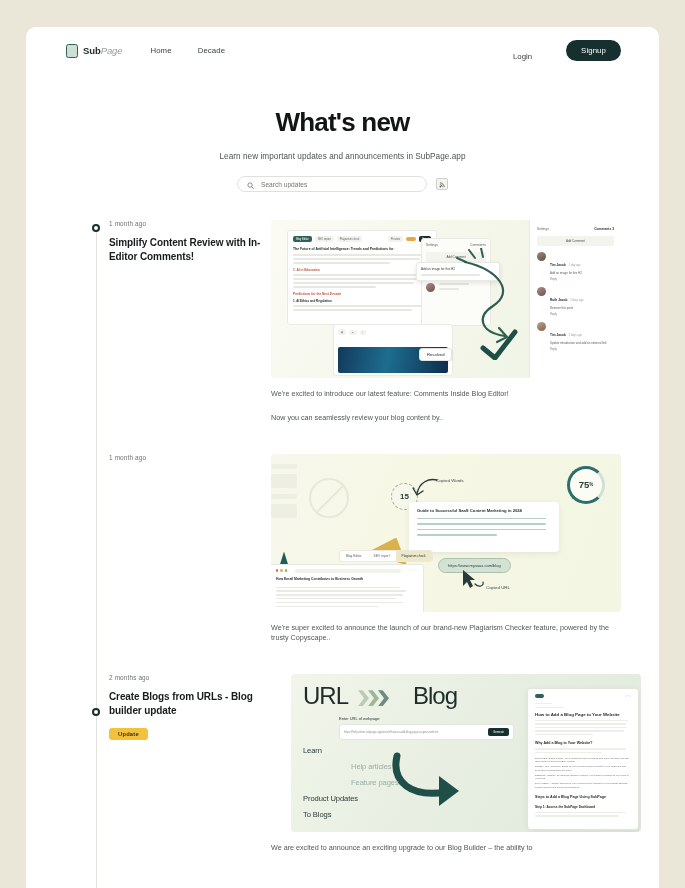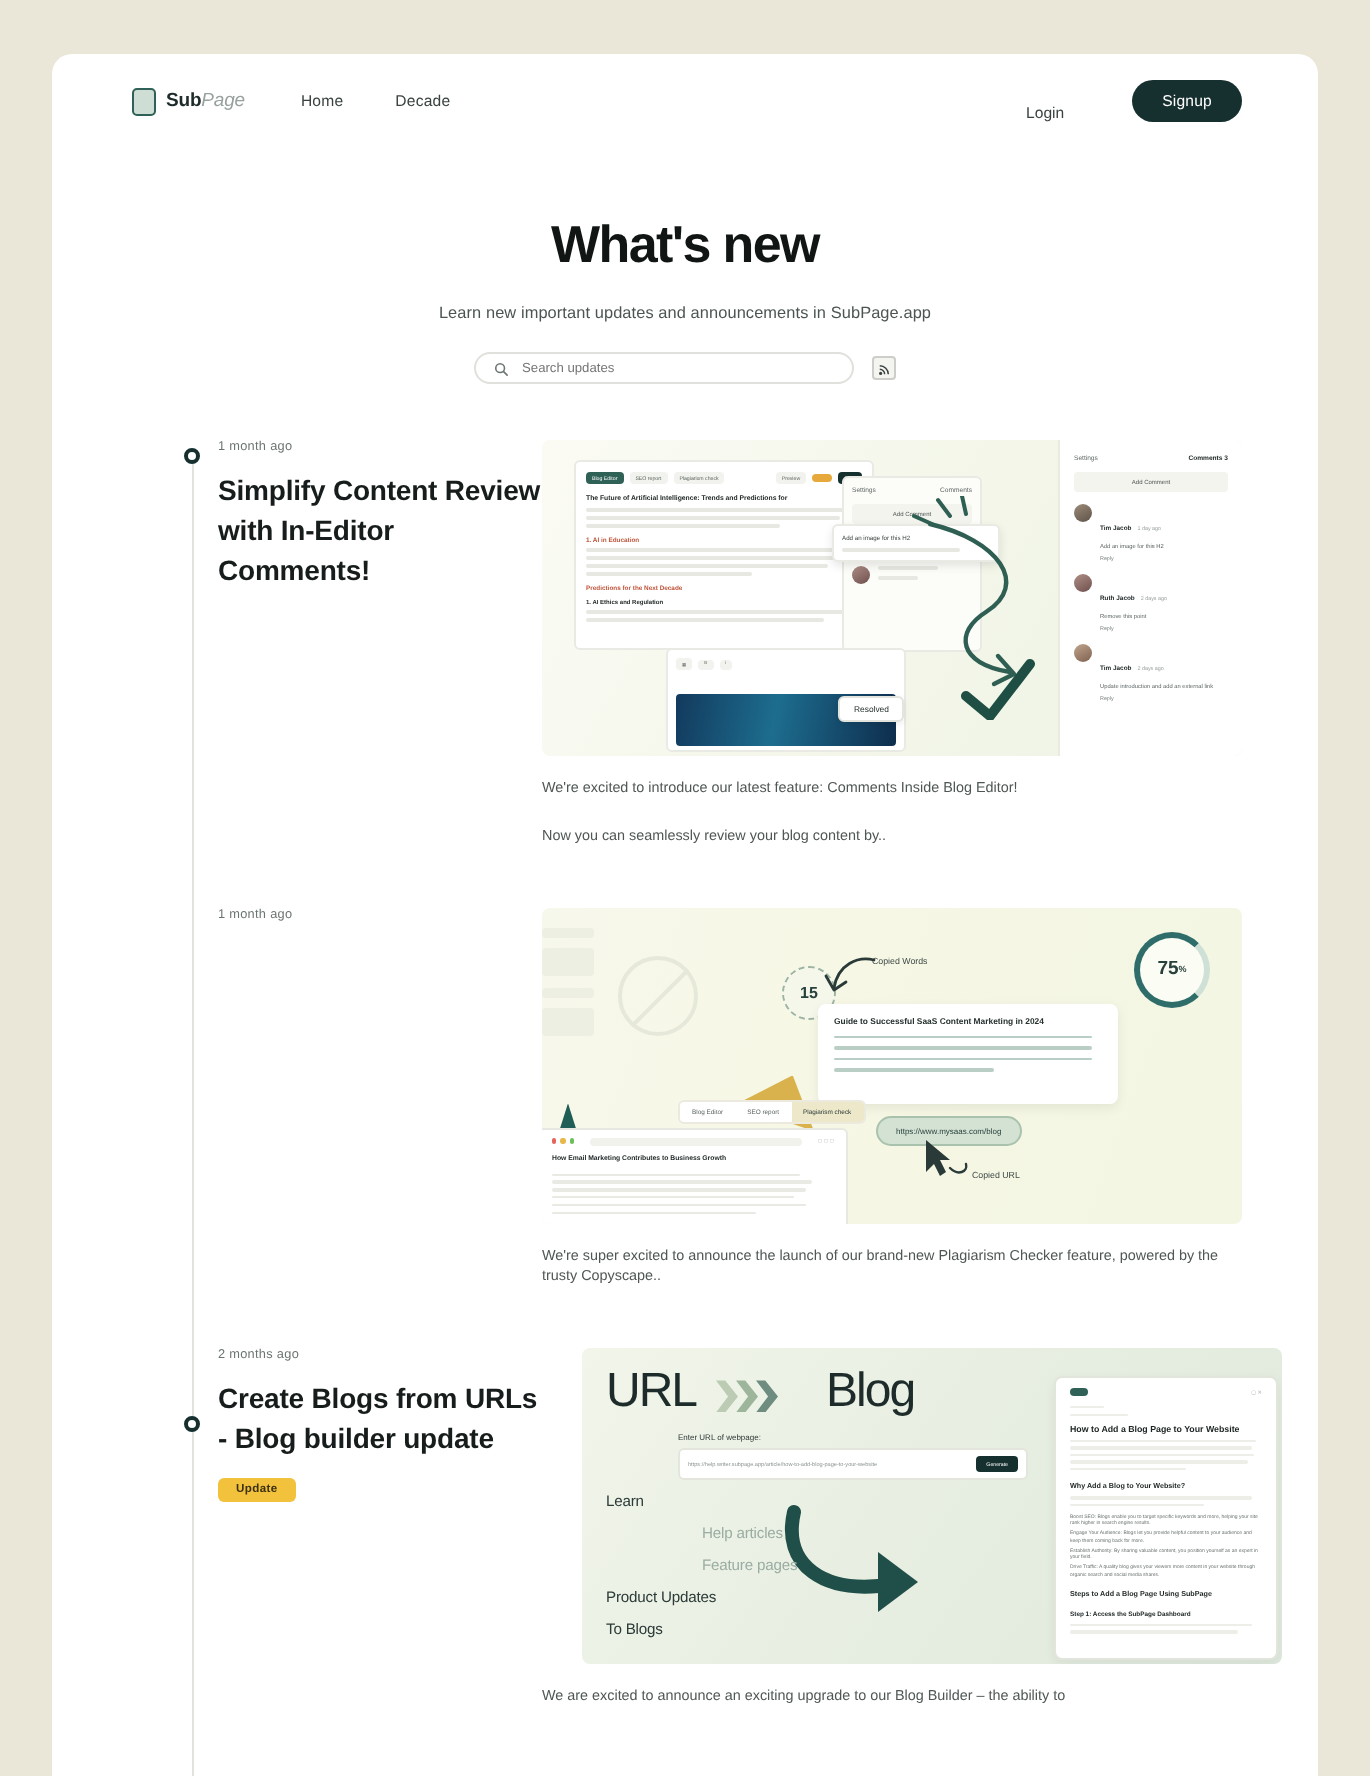--- a/index.html
+++ b/index.html
@@ -73,21 +73,21 @@
   .entry{ position:relative; display:flex; padding:0 38px 0 0; margin-bottom:30px;}
   .entry-left{ width:70px; flex:none; }
   .dot{
     position:absolute; left:66px; top:4px;
     width:8px;height:8px;border-radius:50%;
     border:2.2px solid #16302f; background:#fff;
   }
   .entry-meta{ width:175px; flex:none; padding-left:13px; }
   .entry-date{ font-size:6.4px; color:#6c7473; letter-spacing:.15px; }
   .entry-title{
-    margin:9px 0 0; font-size:14px; font-weight:600; color:#171d1c;
+    margin:9px 0 0; font-size:10px; font-weight:600; color:#171d1c;
     line-height:1.42; letter-spacing:-.1px;
   }
   .badge{
     display:inline-block; margin-top:9px;
     background:#f3c23d; color:#3c3110; font-size:5.8px; font-weight:700;
     padding:3px 9px; border-radius:3px; letter-spacing:.2px;
   }
   .entry-body{ flex:1; min-width:0; }
   .thumb{
     width:100%; height:158px; border-radius:4px; overflow:hidden;

